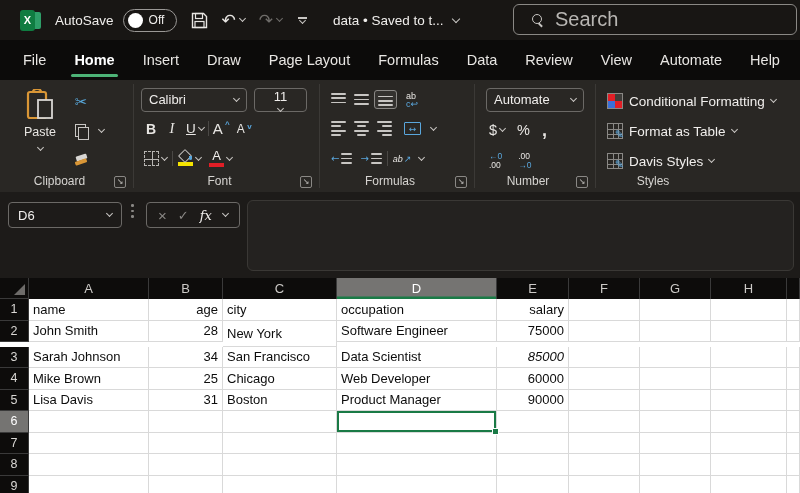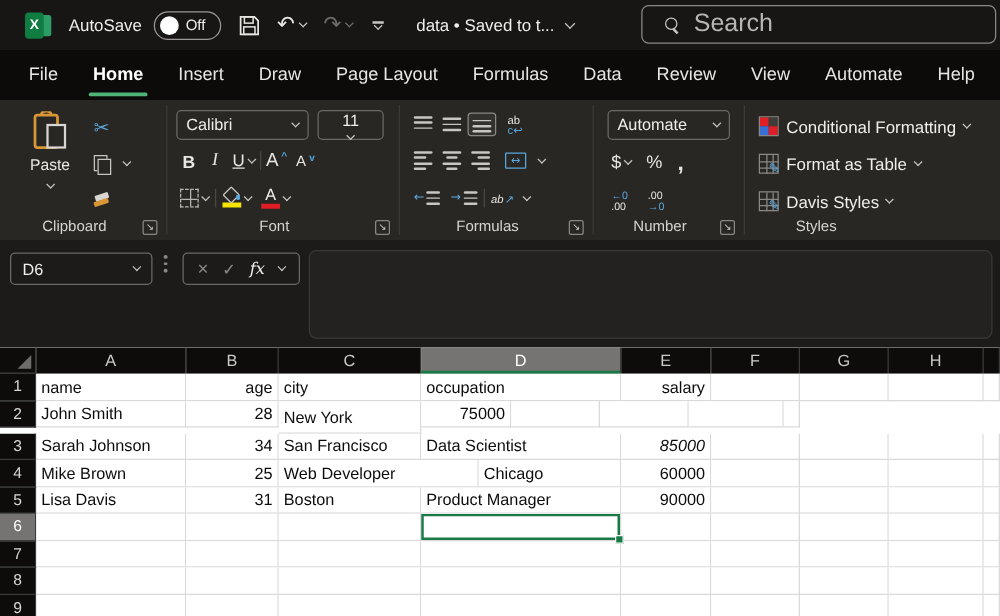--- a/index.html
+++ b/index.html
@@ -502,20 +502,21 @@
       <div class="cell" style="width: 71px; height: 21.5px;"></div>
       <div class="cell" style="width: 71px; height: 21.5px;"></div>
       <div class="cell" style="width: 76px; height: 21.5px;"></div>
       <div class="cell" style="width: 13px; height: 21.5px;"></div>
     </div>
     <div class="gridrow">
       <div class="rowh" style="width: 29px; height: 21.5px;">2</div>
       <div class="cell" style="width: 120px; height: 21.5px;">John Smith</div>
       <div class="cell right" style="width: 74px; height: 21.5px;">28</div>
       <div class="cell" style="width: 114px; height: 26px;">New York</div>
+      <div class="cell" style="width: 160px; height: 21.5px;">Software Engineer</div>
       <div class="cell right" style="width: 72px; height: 21.5px;">75000</div>
       <div class="cell" style="width: 71px; height: 21.5px;"></div>
       <div class="cell" style="width: 71px; height: 21.5px;"></div>
       <div class="cell" style="width: 76px; height: 21.5px;"></div>
       <div class="cell" style="width: 13px; height: 21.5px;"></div>
     </div>
     <div class="gridrow">
       <div class="rowh" style="width: 29px; height: 21.5px;">3</div>
       <div class="cell" style="width: 120px; height: 21.5px;">Sarah Johnson</div>
       <div class="cell right" style="width: 74px; height: 21.5px;">34</div>
@@ -524,22 +525,22 @@
       <div class="cell right" style="width: 72px; height: 21.5px; font-style: italic;">85000</div>
       <div class="cell" style="width: 71px; height: 21.5px;"></div>
       <div class="cell" style="width: 71px; height: 21.5px;"></div>
       <div class="cell" style="width: 76px; height: 21.5px;"></div>
       <div class="cell" style="width: 13px; height: 21.5px;"></div>
     </div>
     <div class="gridrow">
       <div class="rowh" style="width: 29px; height: 21.5px;">4</div>
       <div class="cell" style="width: 120px; height: 21.5px;">Mike Brown</div>
       <div class="cell right" style="width: 74px; height: 21.5px;">25</div>
+      <div class="cell" style="width: 114px; height: 21.5px;">Chicago</div>
       <div class="cell" style="width: 160px; height: 21.5px;">Web Developer</div>
-      <div class="cell" style="width: 114px; height: 21.5px;">Chicago</div>
       <div class="cell right" style="width: 72px; height: 21.5px;">60000</div>
       <div class="cell" style="width: 71px; height: 21.5px;"></div>
       <div class="cell" style="width: 71px; height: 21.5px;"></div>
       <div class="cell" style="width: 76px; height: 21.5px;"></div>
       <div class="cell" style="width: 13px; height: 21.5px;"></div>
     </div>
     <div class="gridrow">
       <div class="rowh" style="width: 29px; height: 21.5px;">5</div>
       <div class="cell" style="width: 120px; height: 21.5px;">Lisa Davis</div>
       <div class="cell right" style="width: 74px; height: 21.5px;">31</div>

